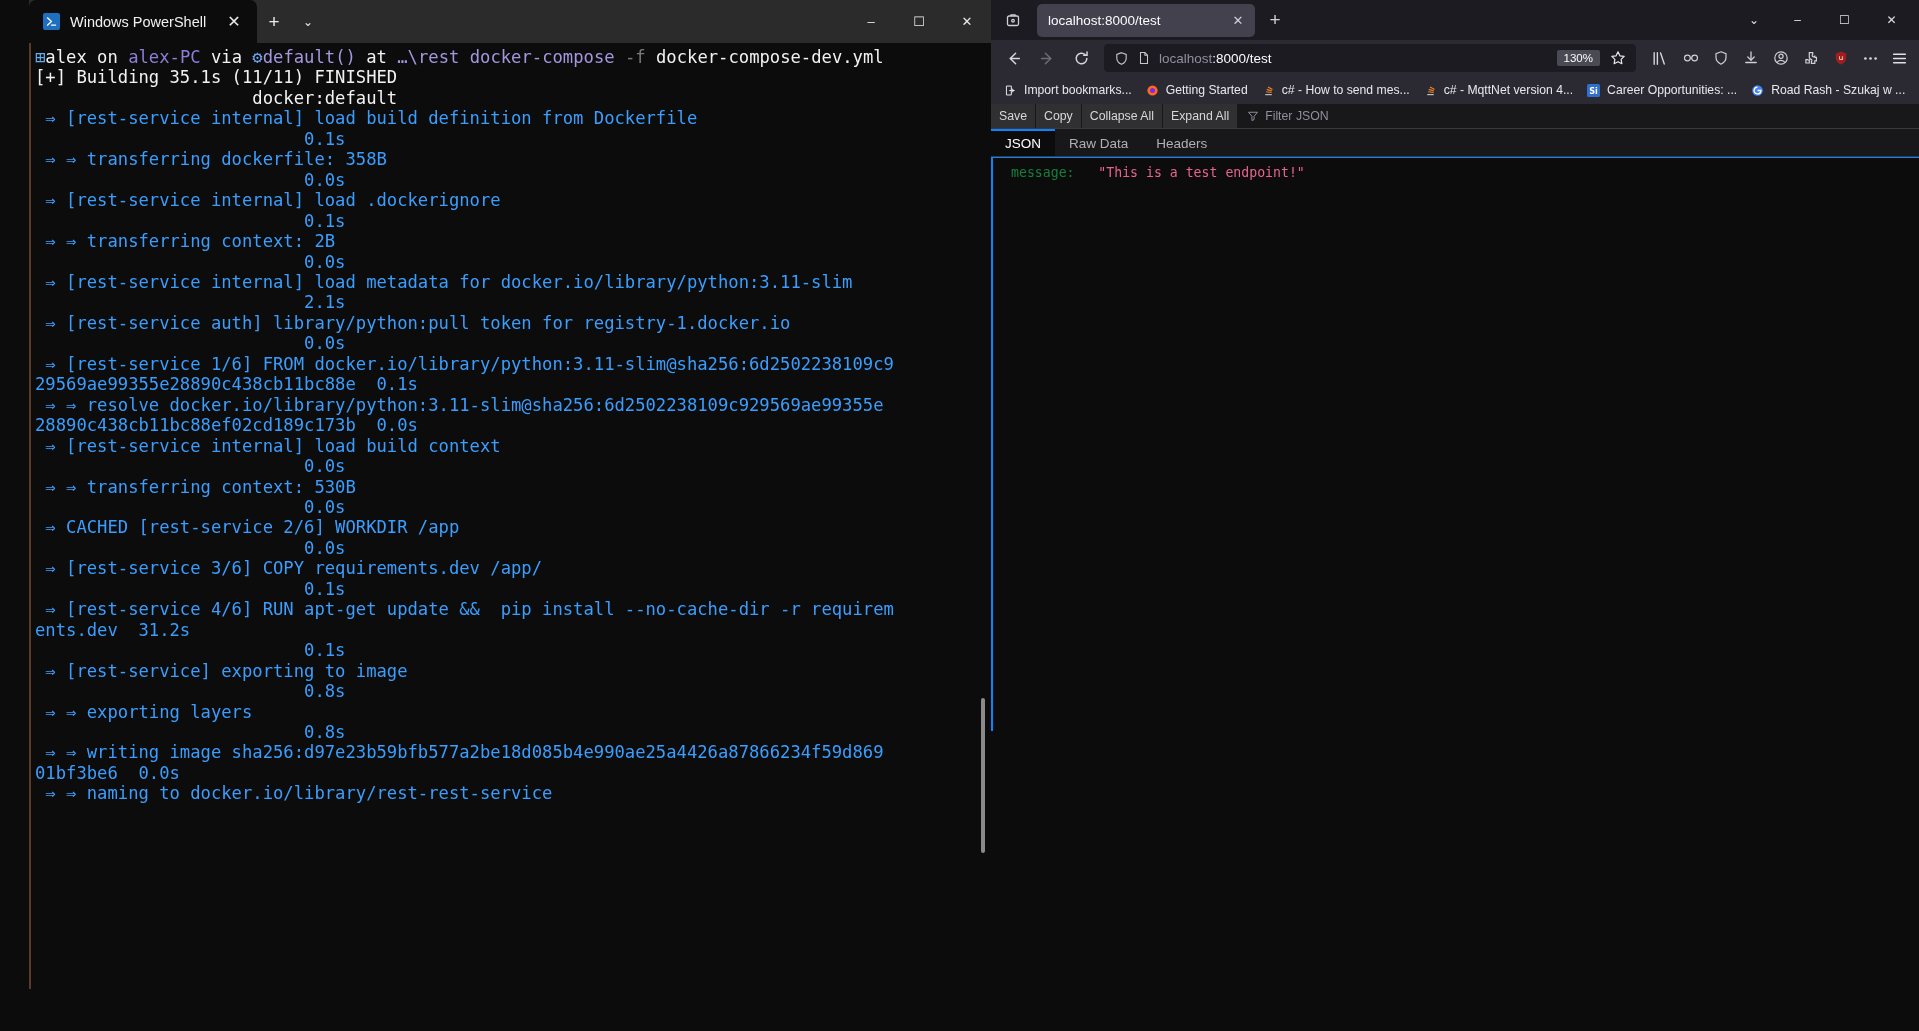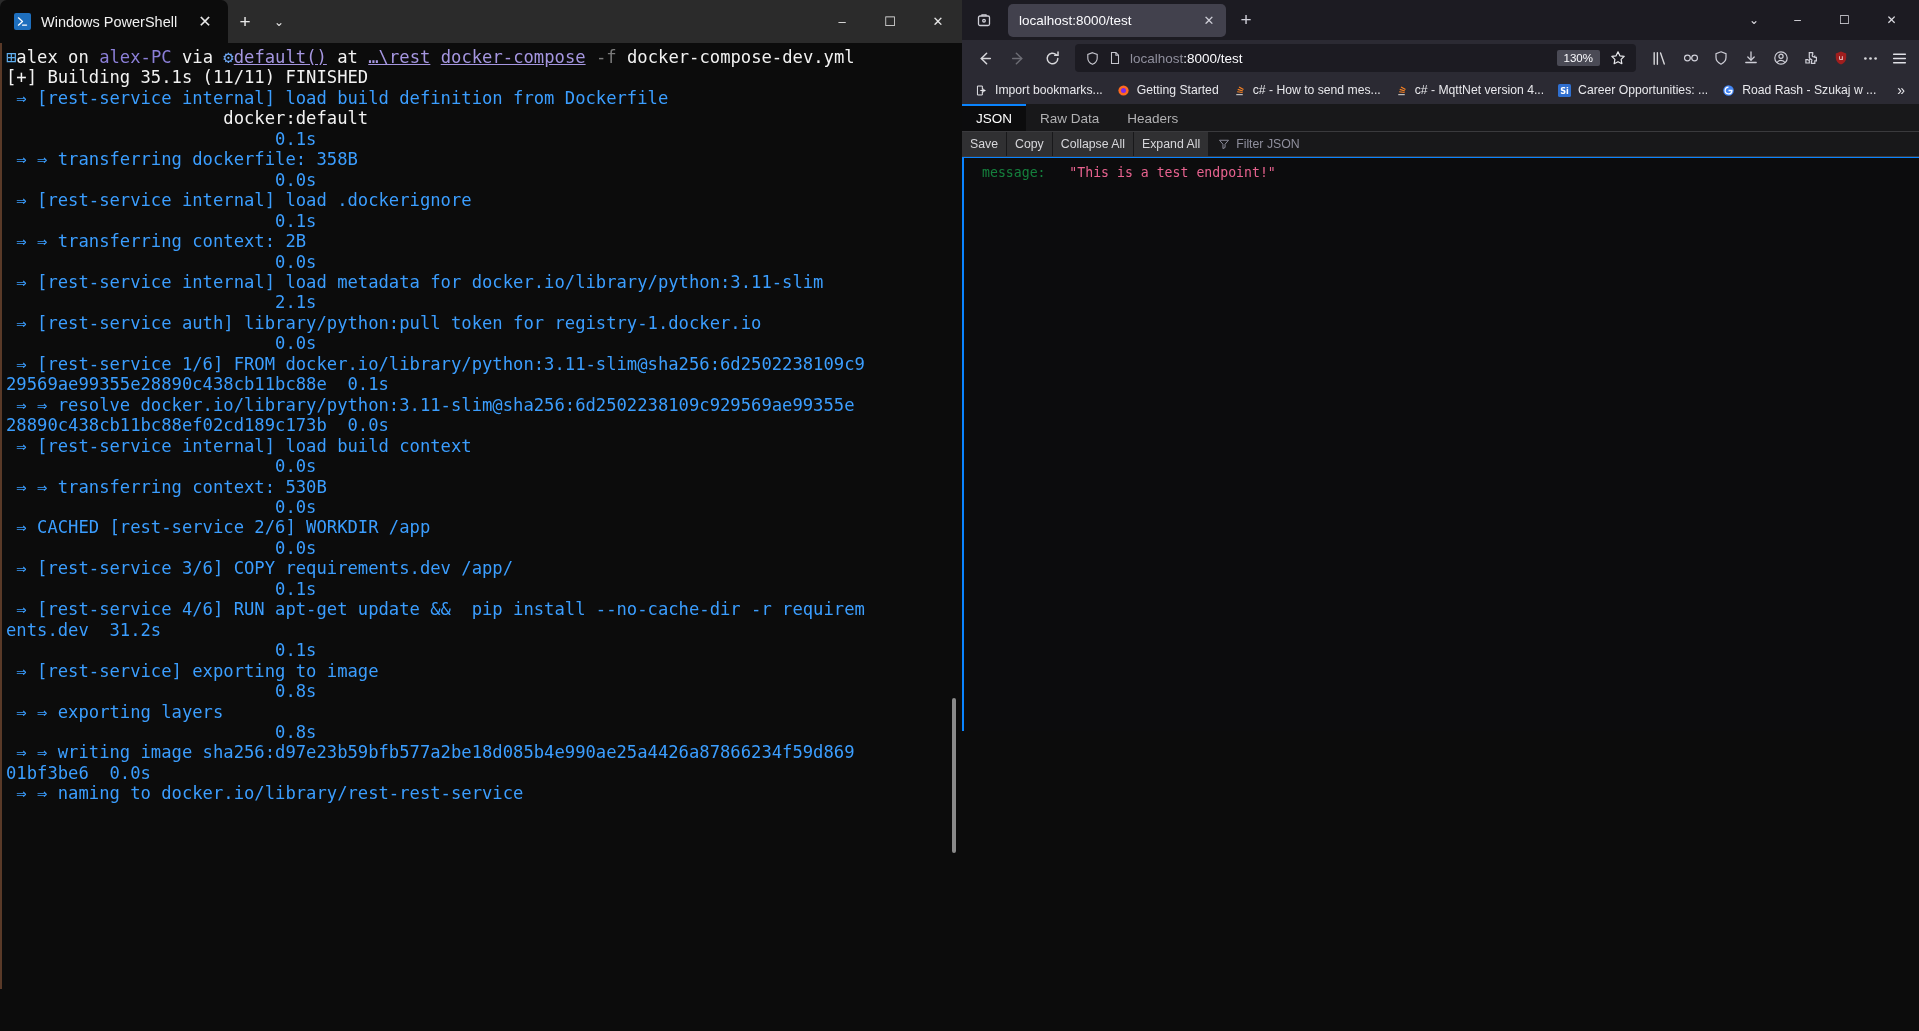--- a/index.html
+++ b/index.html
@@ -11,20 +11,21 @@
   }
   #root { position: relative; width: 1919px; height: 1031px; display: flex; }
 
   
   #ps-window {
     width: 962px; height: 989px;
     background: #a3a3a3;
     display: flex; flex-direction: column;
     position: relative;
     flex: 0 0 962px;
+    margin-left: 29px;
   }
   #ps-titlebar {
     height: 43px;
     background: #2b2b2b;
     display: flex; align-items: flex-end;
     position: relative;
   }
   .ps-tab {
     height: 43px;
     min-width: 228px;
@@ -82,21 +83,21 @@
     font-size: 17.2px;
     line-height: 20.45px;
     white-space: pre;
     color: #cccccc;
     letter-spacing: 0px;
     padding-left: 4px;
   }
   .c-blue   { color: #3b9eff; }
   .c-white  { color: #f2f2f2; }
   .c-purple { color: #8b7fd8; }
-  .c-lav    { color: #a596e0; text-decoration: underline; }
+  .c-lav    { color: #a596e0; }
   .c-grey   { color: #7a7a7a; }
   .c-lblue  { color: #6fa8f5; }
   .c-icon   { color: #61afef; }
   #ps-scrollbar {
     position: absolute;
     right: 6px; top: 655px;
     width: 4px; height: 155px;
     background: #8a8a8a;
     border-radius: 2px;
   }
@@ -308,22 +309,22 @@
         <div class="ps-wc">☐</div>
         <div class="ps-wc close">✕</div>
       </div>
     </div>
     <div id="ps-body">
       <div id="ps-leftstripe"></div>
       <div id="ps-scrollbar"></div>
       <div id="term-lines">
           <div class="term-line"><span class="c-icon">⊞</span><span class="c-white">alex</span><span class="c-white"> on </span><span class="c-purple">alex-PC</span><span class="c-white"> via </span><span class="c-lblue">⚙</span><span class="c-lav">default()</span><span class="c-white"> at </span><span class="c-lav">…\rest</span><span class="c-white"> </span><span class="c-lav">docker-compose</span><span class="c-white"> </span><span class="c-grey">-f</span><span class="c-white"> docker-compose-dev.yml</span></div>
           <div class="term-line"><span class="c-white">[+] Building 35.1s (11/11) FINISHED</span></div>
+          <div class="term-line"><span class="c-white">                     docker:default</span></div>
           <div class="term-line"><span class="c-blue"> ⇒ [rest-service internal] load build definition from Dockerfile</span></div>
-          <div class="term-line"><span class="c-white">                     docker:default</span></div>
           <div class="term-line"><span class="c-blue">                          0.1s</span></div>
           <div class="term-line"><span class="c-blue"> ⇒ ⇒ transferring dockerfile: 358B</span></div>
           <div class="term-line"><span class="c-blue">                          0.0s</span></div>
           <div class="term-line"><span class="c-blue"> ⇒ [rest-service internal] load .dockerignore</span></div>
           <div class="term-line"><span class="c-blue">                          0.1s</span></div>
           <div class="term-line"><span class="c-blue"> ⇒ ⇒ transferring context: 2B</span></div>
           <div class="term-line"><span class="c-blue">                          0.0s</span></div>
           <div class="term-line"><span class="c-blue"> ⇒ [rest-service internal] load metadata for docker.io/library/python:3.11-slim</span></div>
           <div class="term-line"><span class="c-blue">                          2.1s</span></div>
           <div class="term-line"><span class="c-blue"> ⇒ [rest-service auth] library/python:pull token for registry-1.docker.io</span></div>
@@ -533,38 +534,38 @@
               <circle cx="8" cy="8" r="6.5" fill="#4285f4"></circle>
               <path d="M8 4.6a3.4 3.4 0 1 0 3.3 4.2H8V7.2h5v1.6A5 5 0 1 1 8 3z" fill="#fff"></path>
             </svg>
           </span>
           <span class="bm-label">Road Rash - Szukaj w ...</span>
         </div>
         <div id="bm-chevron">»</div>
       </div>
 
     <div id="json-panel">
-      <div id="json-tabs">
-          <div class="jtab active">JSON</div>
-          <div class="jtab">Raw Data</div>
-          <div class="jtab">Headers</div>
-        </div>
       <div id="json-toolbar">
         <div class="jbtn">Save</div>
         <div class="jbtn">Copy</div>
         <div class="jbtn">Collapse All</div>
         <div class="jbtn">Expand All</div>
         <div id="json-filter">
           <span style="display:flex;">
             <svg width="12" height="12" viewBox="0 0 16 16" fill="none" stroke="#8f8f9d" stroke-width="1.3" stroke-linejoin="round">
                 <path d="M2 3h12l-4.6 5.3v4.4l-2.8 1.4V8.3z"></path>
               </svg>
           </span>
           <span id="json-filter-text">Filter JSON</span>
         </div>
       </div>
+      <div id="json-tabs">
+          <div class="jtab active">JSON</div>
+          <div class="jtab">Raw Data</div>
+          <div class="jtab">Headers</div>
+        </div>
       <div id="json-content">
           <div class="json-row"><span class="j-key">message:</span><span class="j-str">   "This is a test endpoint!"</span></div>
         </div>
     </div>
 
   </div>
 </div>
 
 </body></html>

